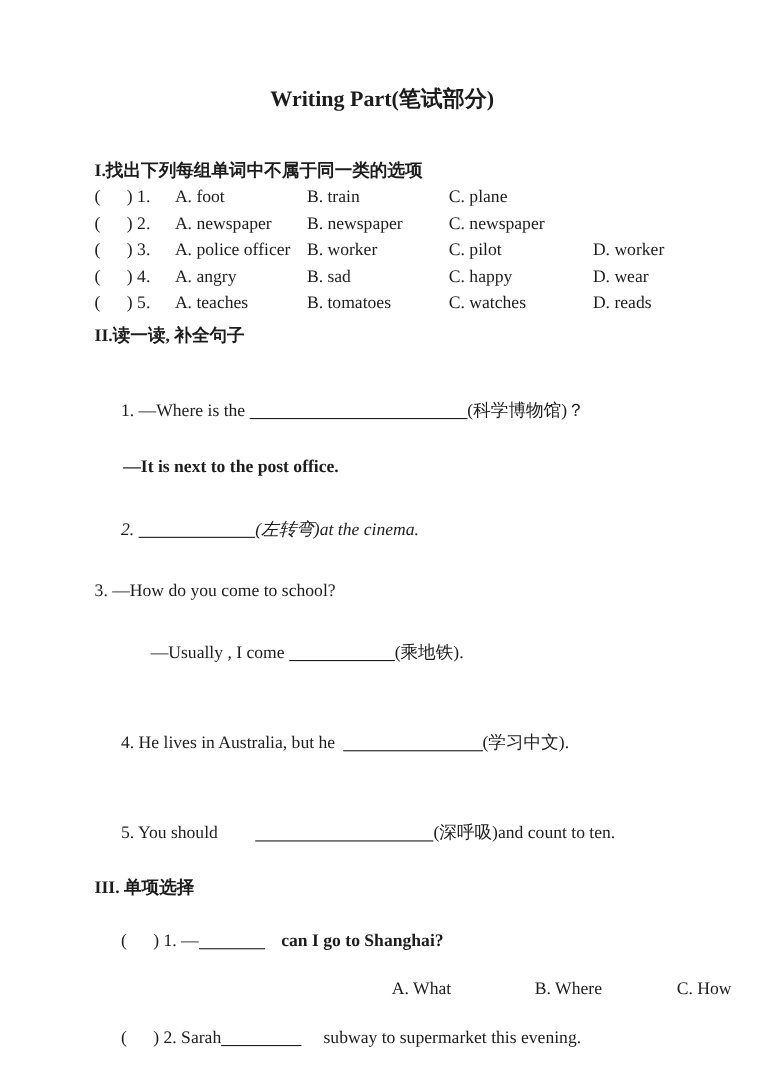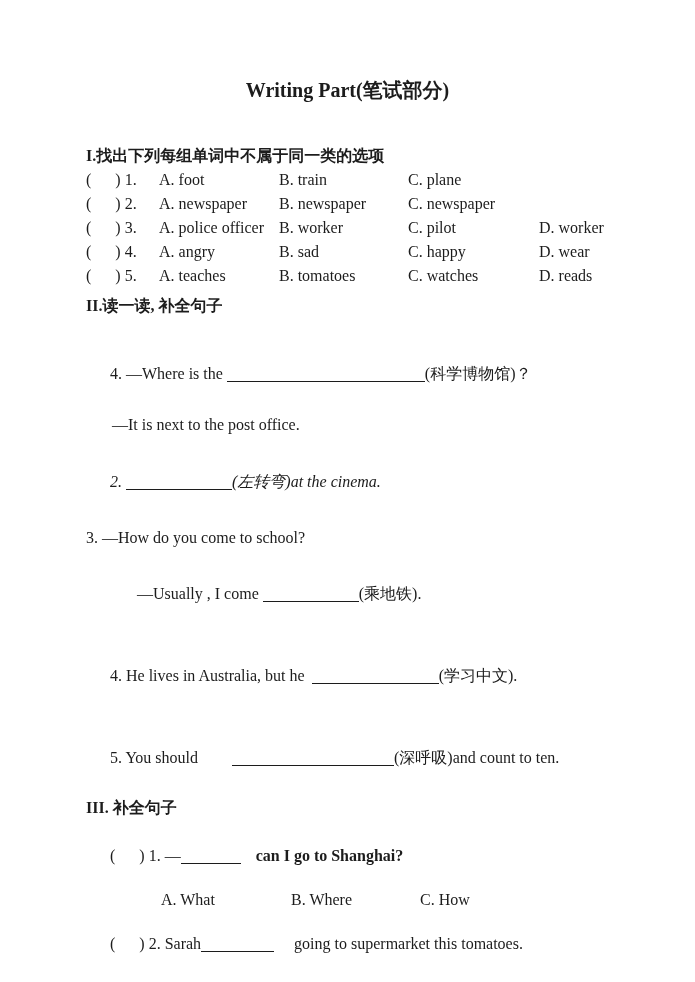--- a/index.html
+++ b/index.html
@@ -32,34 +32,34 @@
   .s1row { display: flex; margin-top: 4px; line-height: 20px; white-space: pre; }
   .c0 { width: 57px;  flex: none; }
   .ca { width: 120px; flex: none; margin-left: 16px; }
   .cb { width: 129px; flex: none; }
   .cc { width: 131px; flex: none; }
   .cd { flex: 1; }
 
   
   .s2h  { margin-top: 10px; }
   .q21  { margin-top: 28px; }
-  .q21r { margin-top: 11px; margin-left: 26px; }
+  .q21r { margin-top: 11px; margin-left: 26px; font-weight: bold; }
   .q22  { margin-top: 17px; font-style: italic; }
   .q23  { margin-top: 16px; }
   .q23r { margin-top: 16px; margin-left: 27px; }
   .q24  { margin-top: 22px; }
   .q25  { margin-top: 22px; }
 
   
   .s3h { margin-top: 10px; }
   .s3first { margin-top: 8px; }
   .s3ln { margin-top: 4px; }
   .ind62 { margin-left: 62px; }
   .optrow { display: flex; line-height: 20px; white-space: pre; }
-  .opt1 { margin-left: 75px; }
+  .opt1 { margin-left: 75px; justify-content: flex-end; }
   .opt1 .o1 { width: 130px; flex: none; } .opt1 .o2 { width: 129px; flex: none; }
 
   
   .blank {
     display: inline-block;
     height: 14px;
     border-bottom: 1.4px solid #1c1c1c;
     vertical-align: -3px;
   }
   .w198 { width: 198px; } .w106 { width: 106px; } .w96 { width: 96px; }
@@ -110,50 +110,50 @@
       <span class="c0">(      ) 5.</span>
       <span class="ca">A. teaches</span>
       <span class="cb">B. tomatoes</span>
       <span class="cc">C. watches</span>
       <span class="cd">D. reads</span>
     </div>
 
     <div class="ln h s2h">II.读一读, 补全句子</div>
 
     <div class="ln q21">
-      <span>4. —Where is the </span><span class="blank w198"></span><span>(科学博物馆)？</span>
+      <span>1. —Where is the </span><span class="blank w198"></span><span>(科学博物馆)？</span>
     </div>
     <div class="ln q21r">—It is next to the post office.</div>
 
     <div class="ln q22">
       <span>2. </span><span class="blank w106"></span><span>(左转弯)at the cinema.</span>
     </div>
 
     <div class="ln q23">3. —How do you come to school?</div>
     <div class="ln q23r">
       <span>—Usually , I come </span><span class="blank w96"></span><span>(乘地铁).</span>
     </div>
 
     <div class="ln q24">
       <span>4. He lives in Australia, but he </span><span class="blank w127 ml3"></span><span>(学习中文).</span>
     </div>
 
     <div class="ln q25">
       <span>5. You should </span><span class="blank w162 ml30"></span><span>(深呼吸)and count to ten.</span>
     </div>
 
-    <div class="ln h s3h">III. 补全句子</div>
+    <div class="ln h s3h">III. 单项选择</div>
 
     <div class="ln s3first">
       <span>(      ) 1. —</span><span class="blank w60"></span><span class="ml15">can I go to Shanghai?</span>
     </div>
     <div class="optrow s3ln opt1">
       <span class="o1">A. What</span>
       <span class="o2">B. Where</span>
       <span class="o3">C. How</span>
     </div>
 
     <div class="ln s3ln">
-      <span>(      ) 2. Sarah</span><span class="blank w73"></span><span class="ml20">going to supermarket this tomatoes.</span>
+      <span>(      ) 2. Sarah</span><span class="blank w73"></span><span class="ml20">subway to supermarket this evening.</span>
     </div>
 
   </div>
 </div>
 
 </body></html>

